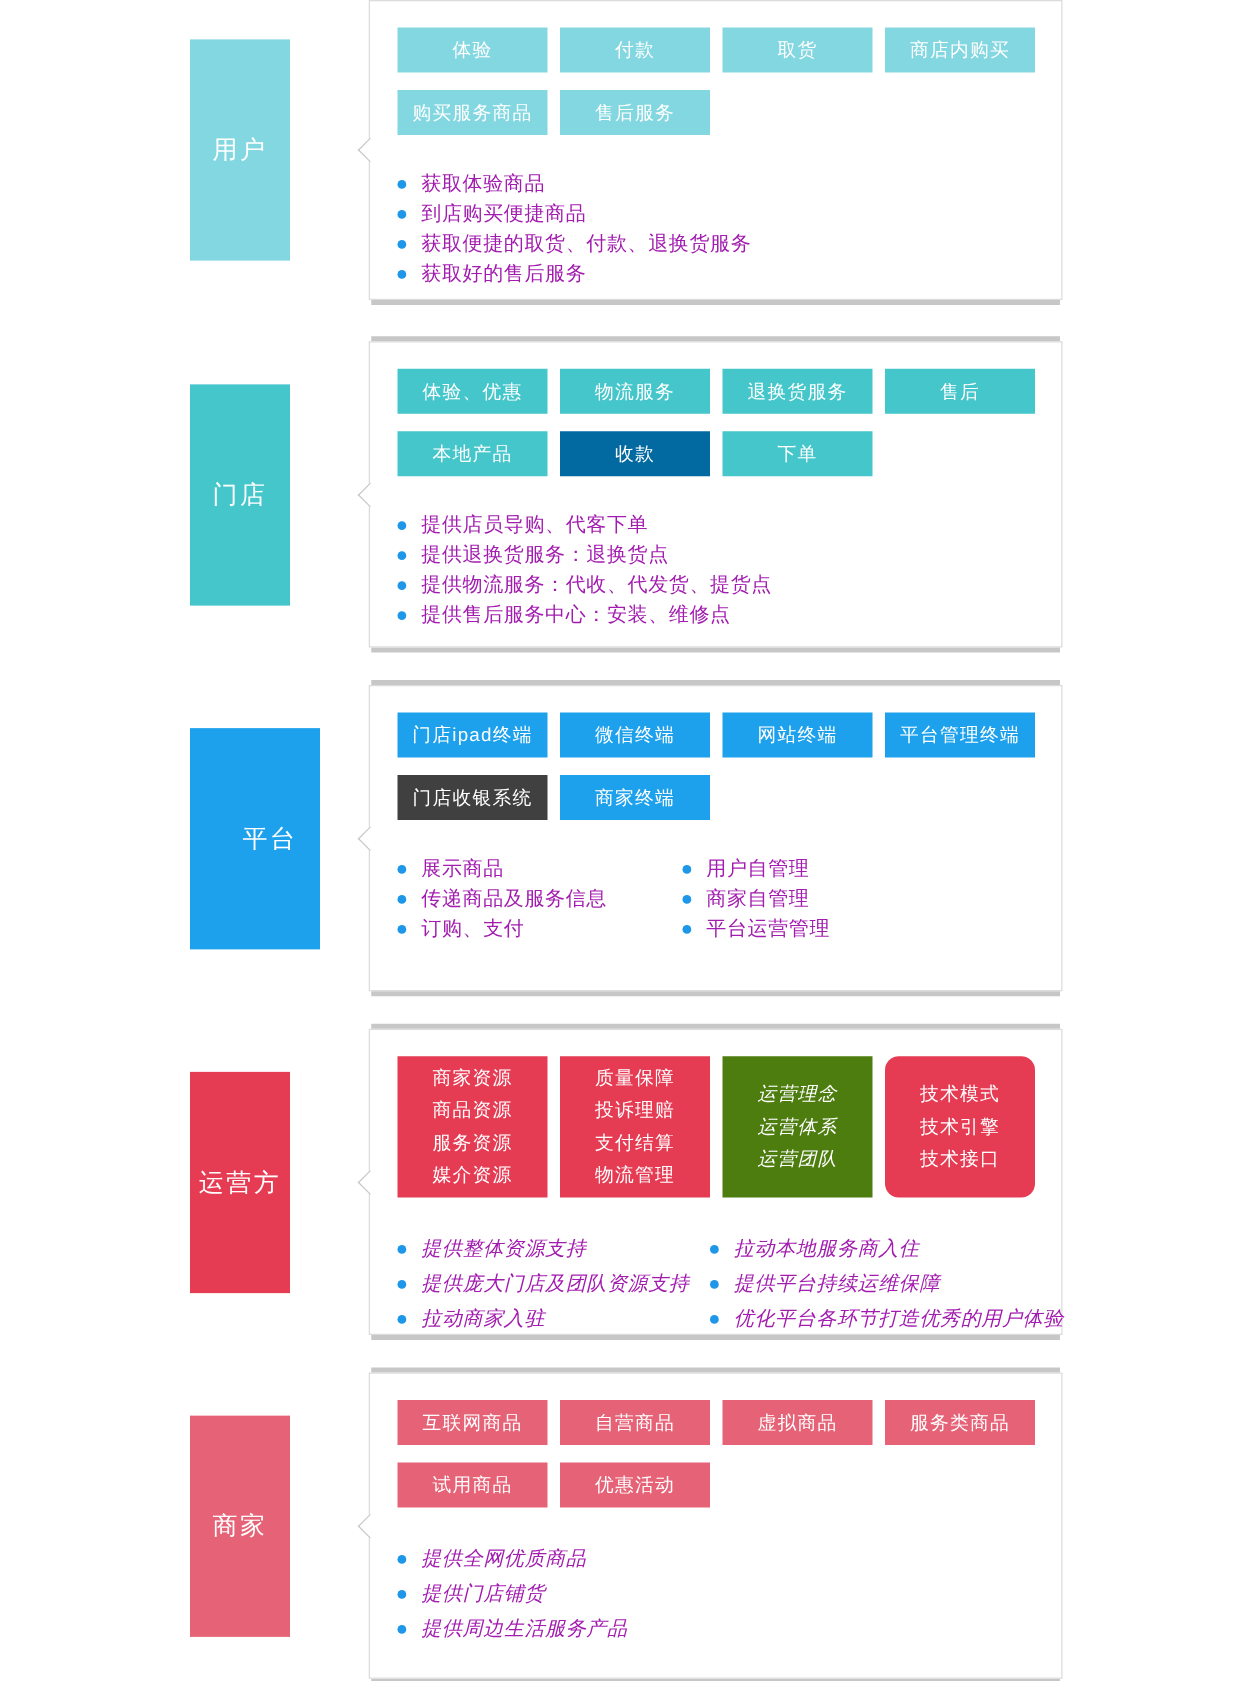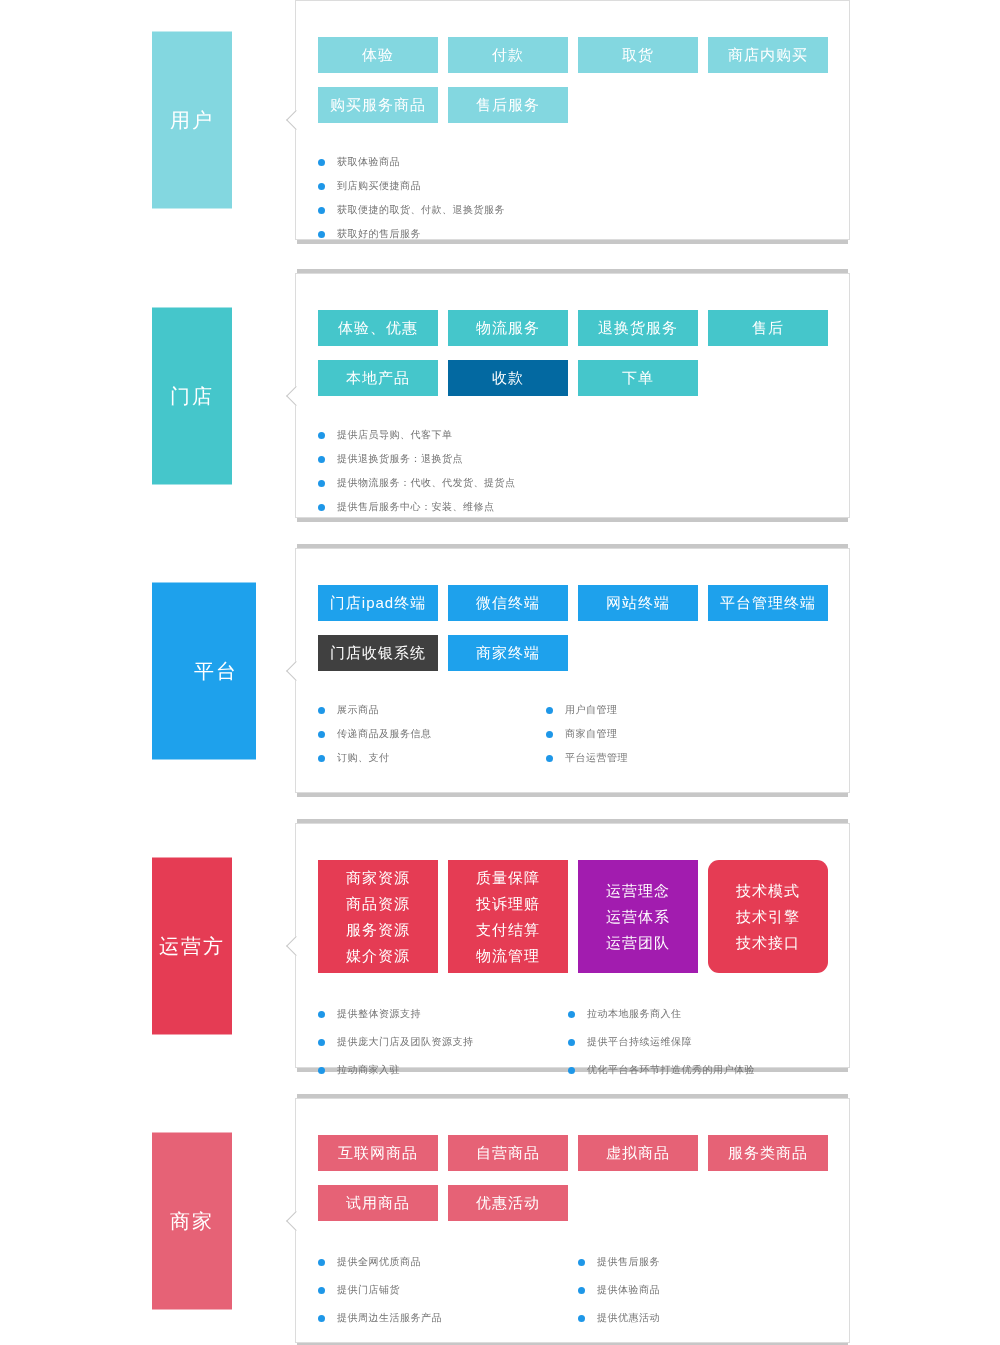--- a/index.html
+++ b/index.html
@@ -36,21 +36,21 @@
   }
   .panel {
     position: absolute;
     left: 295px;
     top: 0;
     width: 555px;
     height: 100%;
     box-sizing: border-box;
     background: #ffffff;
     border: 1px solid #dcdcdc;
-    padding: 36px 22px 0 22px;
+    padding: 21px 22px 0 22px;
     box-shadow: 0 6px 0 -2px #c7c7c7, 0 -6px 0 -2px #c7c7c7;
   }
   .section.first .panel { box-shadow: 0 6px 0 -2px #c7c7c7; }
   .pointer {
     position: absolute;
     left: -7px;
     top: 50%;
     margin-top: -7px;
     width: 13px;
     height: 13px;
@@ -95,26 +95,26 @@
     list-style: none;
   }
   .cols-2 ul.bullet-col:first-child { width: 250px; flex: none; }
   .sec-platform .cols-2 ul.bullet-col:first-child,
   .sec-platform ul.bullet-col:first-child { width: 228px; }
   .sec-merchant ul.bullet-col:first-child { width: 260px; }
   li.bullet {
     display: flex;
     align-items: center;
     height: 24px;
-    font-size: 10px;
-    color: #737373;
+    font-size: 16px;
+    color: #a21caf;
     letter-spacing: 0.5px;
     white-space: nowrap;
   }
-  .sec-operator li.bullet, .sec-merchant li.bullet { height: 28px; }
+  .sec-operator li.bullet, .sec-merchant li.bullet { height: 28px; font-style: italic; }
   .dot {
     width: 7px;
     height: 7px;
     border-radius: 50%;
     background: var(--accent, #1e97e8);
     margin-right: 12px;
     flex: none;
   }
 </style>
 </head>
@@ -250,21 +250,21 @@
             <div class="block-line">商品资源</div>
             <div class="block-line">服务资源</div>
             <div class="block-line">媒介资源</div>
           </div>
           <div class="tag block-tag" style="background: rgb(229, 60, 84);">
             <div class="block-line">质量保障</div>
             <div class="block-line">投诉理赔</div>
             <div class="block-line">支付结算</div>
             <div class="block-line">物流管理</div>
           </div>
-          <div class="tag block-tag" style="background: #a21caf;">
+          <div class="tag block-tag" style="background: #4d7c0f; font-style: italic;">
             <div class="block-line">运营理念</div>
             <div class="block-line">运营体系</div>
             <div class="block-line">运营团队</div>
           </div>
           <div class="tag block-tag" style="background: rgb(229, 60, 84); border-radius: 11px;">
             <div class="block-line">技术模式</div>
             <div class="block-line">技术引擎</div>
             <div class="block-line">技术接口</div>
           </div>
         </div>
@@ -322,30 +322,16 @@
             </li>
             <li class="bullet">
               <span class="dot"></span>
               <span class="bullet-text">提供门店铺货</span>
             </li>
             <li class="bullet">
               <span class="dot"></span>
               <span class="bullet-text">提供周边生活服务产品</span>
             </li>
           </ul>
-          <ul class="bullet-col">
-            <li class="bullet">
-              <span class="dot"></span>
-              <span class="bullet-text">提供售后服务</span>
-            </li>
-            <li class="bullet">
-              <span class="dot"></span>
-              <span class="bullet-text">提供体验商品</span>
-            </li>
-            <li class="bullet">
-              <span class="dot"></span>
-              <span class="bullet-text">提供优惠活动</span>
-            </li>
-          </ul>
         </div>
       </div>
     </div>
   </div>
 
 </body></html>

